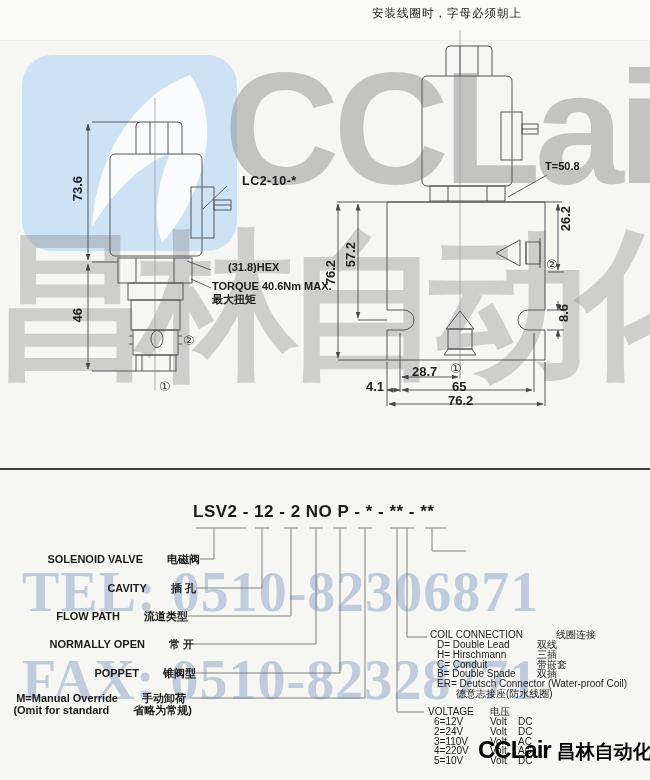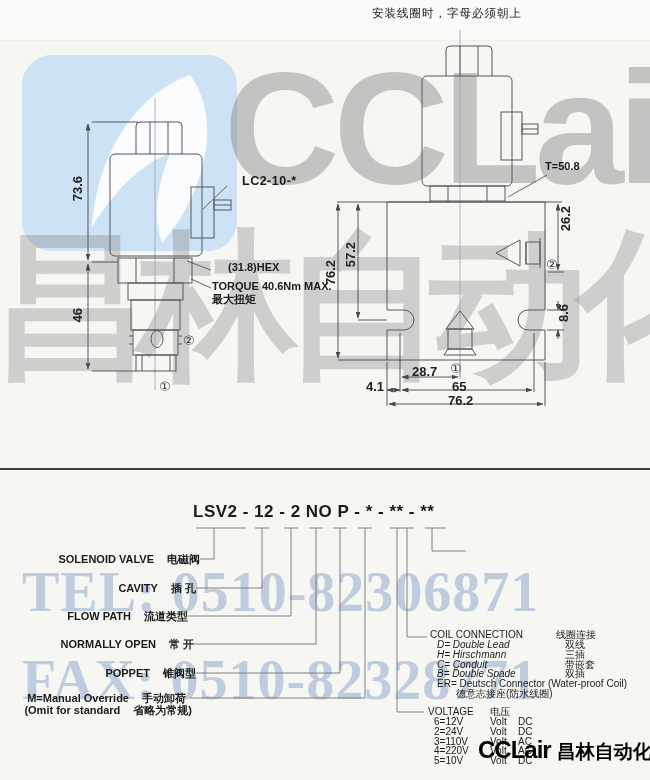--- a/index.html
+++ b/index.html
@@ -21,25 +21,25 @@
   .note{font-size:11.5px;font-weight:400;letter-spacing:1px;white-space:nowrap;}
   .lbl{font-size:11px;font-weight:700;white-space:nowrap;}
   .lbl-lg{font-size:12.5px;font-weight:700;white-space:nowrap;letter-spacing:.5px;padding-left:16px;}
   .dim{font-size:13px;font-weight:700;color:#222;white-space:nowrap;}
   .dimv{writing-mode:vertical-rl;transform:rotate(180deg);}
   .port{font-size:13px;color:#333;font-family:"DejaVu Sans","Liberation Sans",sans-serif;}
   .divider{left:0;top:468px;width:650px;height:2px;background:#3f3f3f;}
   
   .codeline{left:193px;top:502px;font-size:17px;font-weight:700;letter-spacing:.5px;white-space:nowrap;}
   .field{font-size:11px;font-weight:700;text-align:right;white-space:nowrap;}
-  .field .cn{margin-left:13px;}
+  .field .cn{margin-left:24px;}
   .blk{font-size:10px;line-height:9.8px;white-space:nowrap;}
   .blk .t{font-weight:700;}
   .row{display:flex;}
-  .cc-en{width:128px;font-style:italic;}
+  .cc-en{width:100px;}
   .v-code{width:56px;}
   .v-unit{width:28px;}
   .footer-logo{left:478px;top:736px;display:flex;align-items:baseline;white-space:nowrap;}
   .footer-brand{font-size:24px;font-weight:800;letter-spacing:-1px;color:#000;}
   .footer-cn{font-size:19px;font-weight:700;color:#000;margin-left:6px;}
 </style>
 </head>
 <body>
 
 <div class="page">

